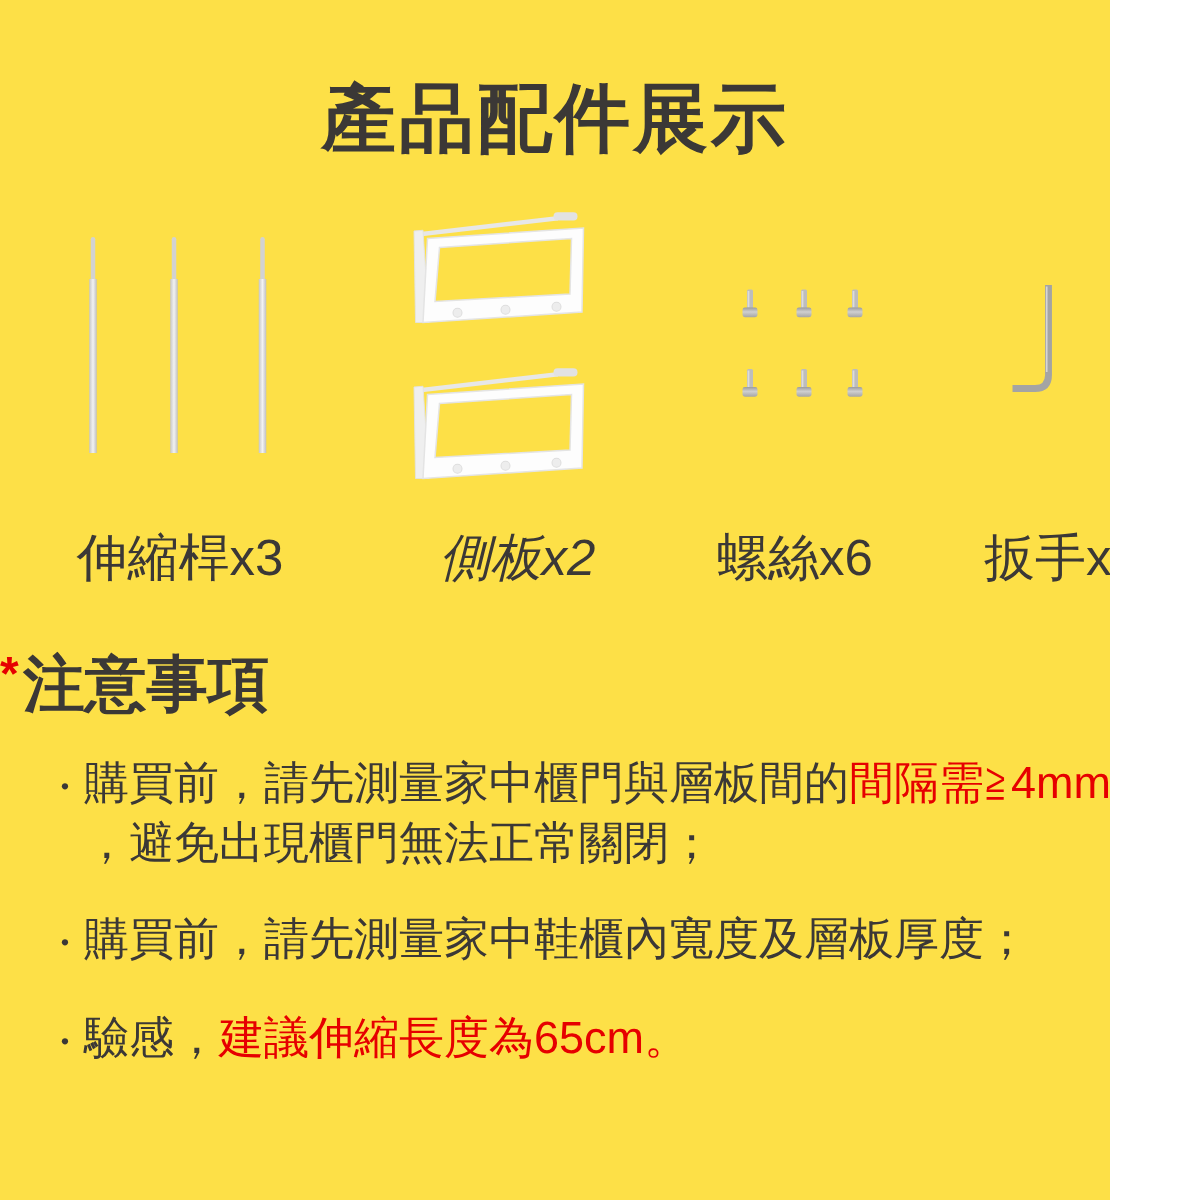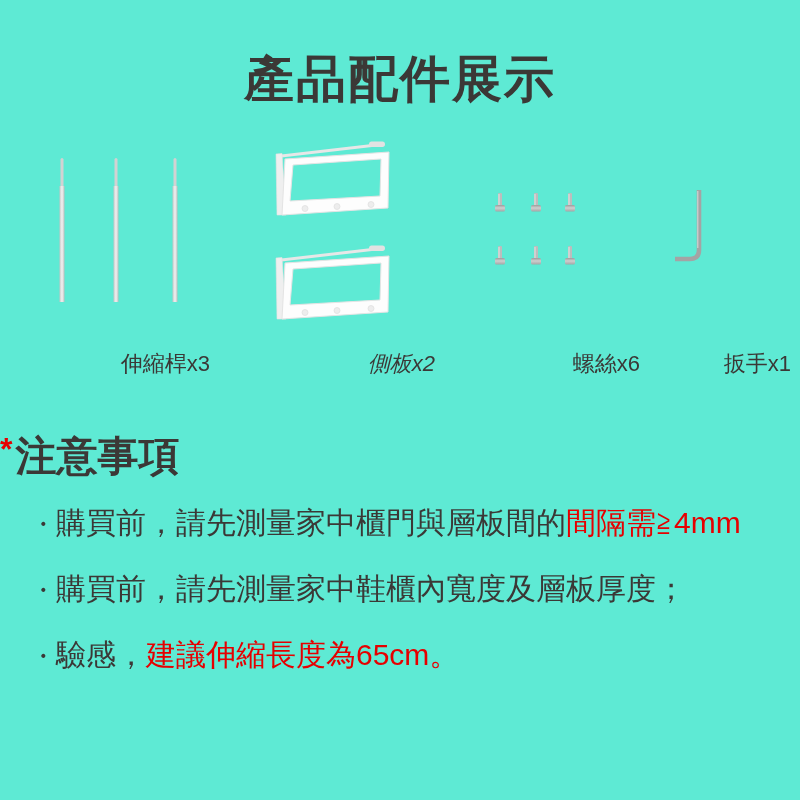--- a/index.html
+++ b/index.html
@@ -1,38 +1,38 @@
 <!DOCTYPE html>
 <html><head>
 <meta charset="utf-8">
 <style>
   html,body{margin:0;padding:0;}
   .page{
-    position:relative;width:800px;height:800px;overflow:hidden;
-    background:#5eead4;
+    position:relative;width:740px;height:800px;overflow:hidden;
+    background:#fde047;
     font-family:"Liberation Sans", sans-serif;
     color:#3b3836;
   }
   .page-title{
     position:absolute;top:46px;left:0;width:100%;
     text-align:center;font-size:50px;font-weight:bold;
     letter-spacing:2px;color:#3b3836;
   }
   .item-img{position:absolute;}
   .img-rods{left:55px;top:156px;}
   .img-plates{left:268px;top:138px;}
   .img-screws{left:485px;top:188px;}
   .img-wrench{left:665px;top:186px;}
   .item-label{
     position:absolute;top:349px;height:32px;
-    text-align:right;font-size:22px;color:#3b3836;
+    text-align:center;font-size:34px;color:#3b3836;
   }
   .lbl-rods{left:30px;width:180px;}
   .lbl-plates{left:255px;width:180px;font-style:italic;}
-  .lbl-screws{left:460px;width:180px;}
+  .lbl-screws{left:440px;width:180px;}
   .lbl-wrench{left:625px;width:166px;}
   .notice-heading{
     position:absolute;top:429px;left:0;width:100%;
     text-align:left;font-size:41px;font-weight:bold;color:#3b3836;
   }
   .notice-asterisk{
     color:#e60000;font-size:32px;font-weight:bold;
     vertical-align:10px;margin-right:3px;
   }
   .notice-list{
@@ -119,20 +119,21 @@
 
   <div class="notice-heading">
     <span class="notice-asterisk">*</span><span>注意事項</span>
   </div>
 
   <div class="notice-list" id="bullets">
       <div class="bullet">
         <span class="bullet-marker">・</span>
         <div class="bullet-content">
           <div class="bullet-line"><span class="seg-normal">購買前，請先測量家中櫃門與層板間的</span><span class="seg-red">間隔需≧4mm</span></div>
+          <div class="bullet-line"><span class="seg-normal">，避免出現櫃門無法正常關閉；</span></div>
         </div>
       </div>
       <div class="bullet">
         <span class="bullet-marker">・</span>
         <div class="bullet-content">
           <div class="bullet-line"><span class="seg-normal">購買前，請先測量家中鞋櫃內寬度及層板厚度；</span></div>
         </div>
       </div>
       <div class="bullet">
         <span class="bullet-marker">・</span>

